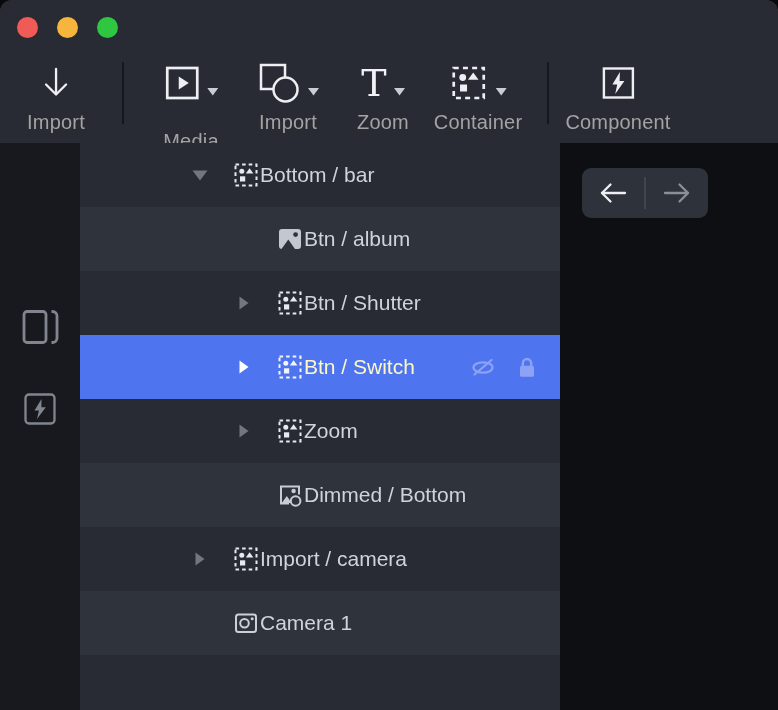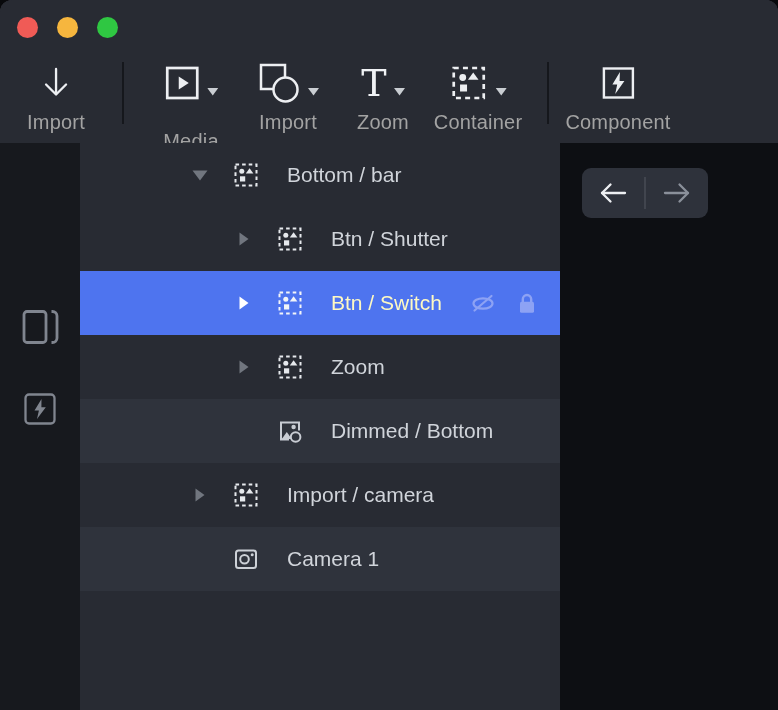--- a/index.html
+++ b/index.html
@@ -26,21 +26,21 @@
   
   .layers{position:absolute;left:80px;top:143px;width:480px;bottom:0;background:#282B33;}
   .row{height:64px;display:flex;align-items:center;background:#282B33;}
   .row.alt{background:#2F333C;}
   .row.selected{background:#4E74EF;}
   .lvl0{padding-left:110px;}
   .lvl1{padding-left:154px;}
   .chev{width:20px;display:flex;align-items:center;justify-content:center;flex:0 0 20px;color:#71767F;}
   .row.selected .chev{color:#FFFFFF;}
   .licon{margin-left:22px;width:28px;height:28px;flex:0 0 28px;display:flex;align-items:center;justify-content:center;color:#DADDE2;}
-  .llabel{margin-left:27px;font-size:21px;color:#D0D4DA;white-space:nowrap;}
+  .llabel{font-size:21px;color:#D0D4DA;white-space:nowrap;}
   .row.selected .llabel{color:#fef9c3;}
   .row-right{margin-left:auto;display:flex;align-items:center;gap:20px;padding-right:22px;color:#8DA2F4;}
 
   
   .void{position:absolute;left:560px;right:0;top:143px;bottom:0;background:#0D0F13;}
   .history{position:absolute;left:582px;top:168px;width:126px;height:50px;background:#2E323B;border-radius:9px;display:flex;align-items:center;}
   .hist-half{flex:1;height:100%;display:flex;align-items:center;justify-content:center;}
   .hist-div{width:2px;height:32px;background:#41454E;flex:0 0 2px;}
   .back-arrow{color:#EDEFF2;}
   .fwd-arrow{color:#8A909A;}
@@ -182,20 +182,31 @@
         <svg width="28" height="28" viewBox="0 0 28 28">
             <rect x="3.5" y="3.5" width="21" height="21" fill="none" stroke="#E6E9ED" stroke-width="2" stroke-dasharray="3.6 3"></rect>
             <circle cx="9.8" cy="10.3" r="2.5" fill="#E6E9ED"></circle>
             <path d="M17.6 7.2 L21.4 12.6 H13.8 Z" fill="#E6E9ED"></path>
             <rect x="8" y="15.3" width="5.2" height="5.2" fill="#E6E9ED"></rect>
           </svg>
       </span>
       <span class="llabel">Bottom / bar</span>
     </div>
 
+    <div class="row alt lvl1">
+      <span class="chev"></span>
+      <span class="licon">
+        <svg width="28" height="28" viewBox="0 0 28 28">
+            <rect x="3" y="4" width="22" height="20" rx="3" fill="#C3C8CF"></rect>
+            <circle cx="19.6" cy="9.6" r="2.4" fill="#2F333C"></circle>
+            <path d="M5.5 24 L12.3 14.5 L19 24 Z" fill="#2F333C"></path>
+          </svg>
+      </span>
+      <span class="llabel">Btn / album</span>
+    </div>
 
     <div class="row lvl1">
       <span class="chev">
         <svg width="10" height="14" viewBox="0 0 10 14">
             <path d="M0.5 0.5 L9.5 7 L0.5 13.5 Z" fill="currentColor"></path>
           </svg>
       </span>
       <span class="licon">
         <svg width="28" height="28" viewBox="0 0 28 28">
             <rect x="3.5" y="3.5" width="21" height="21" fill="none" stroke="#E6E9ED" stroke-width="2" stroke-dasharray="3.6 3"></rect>

